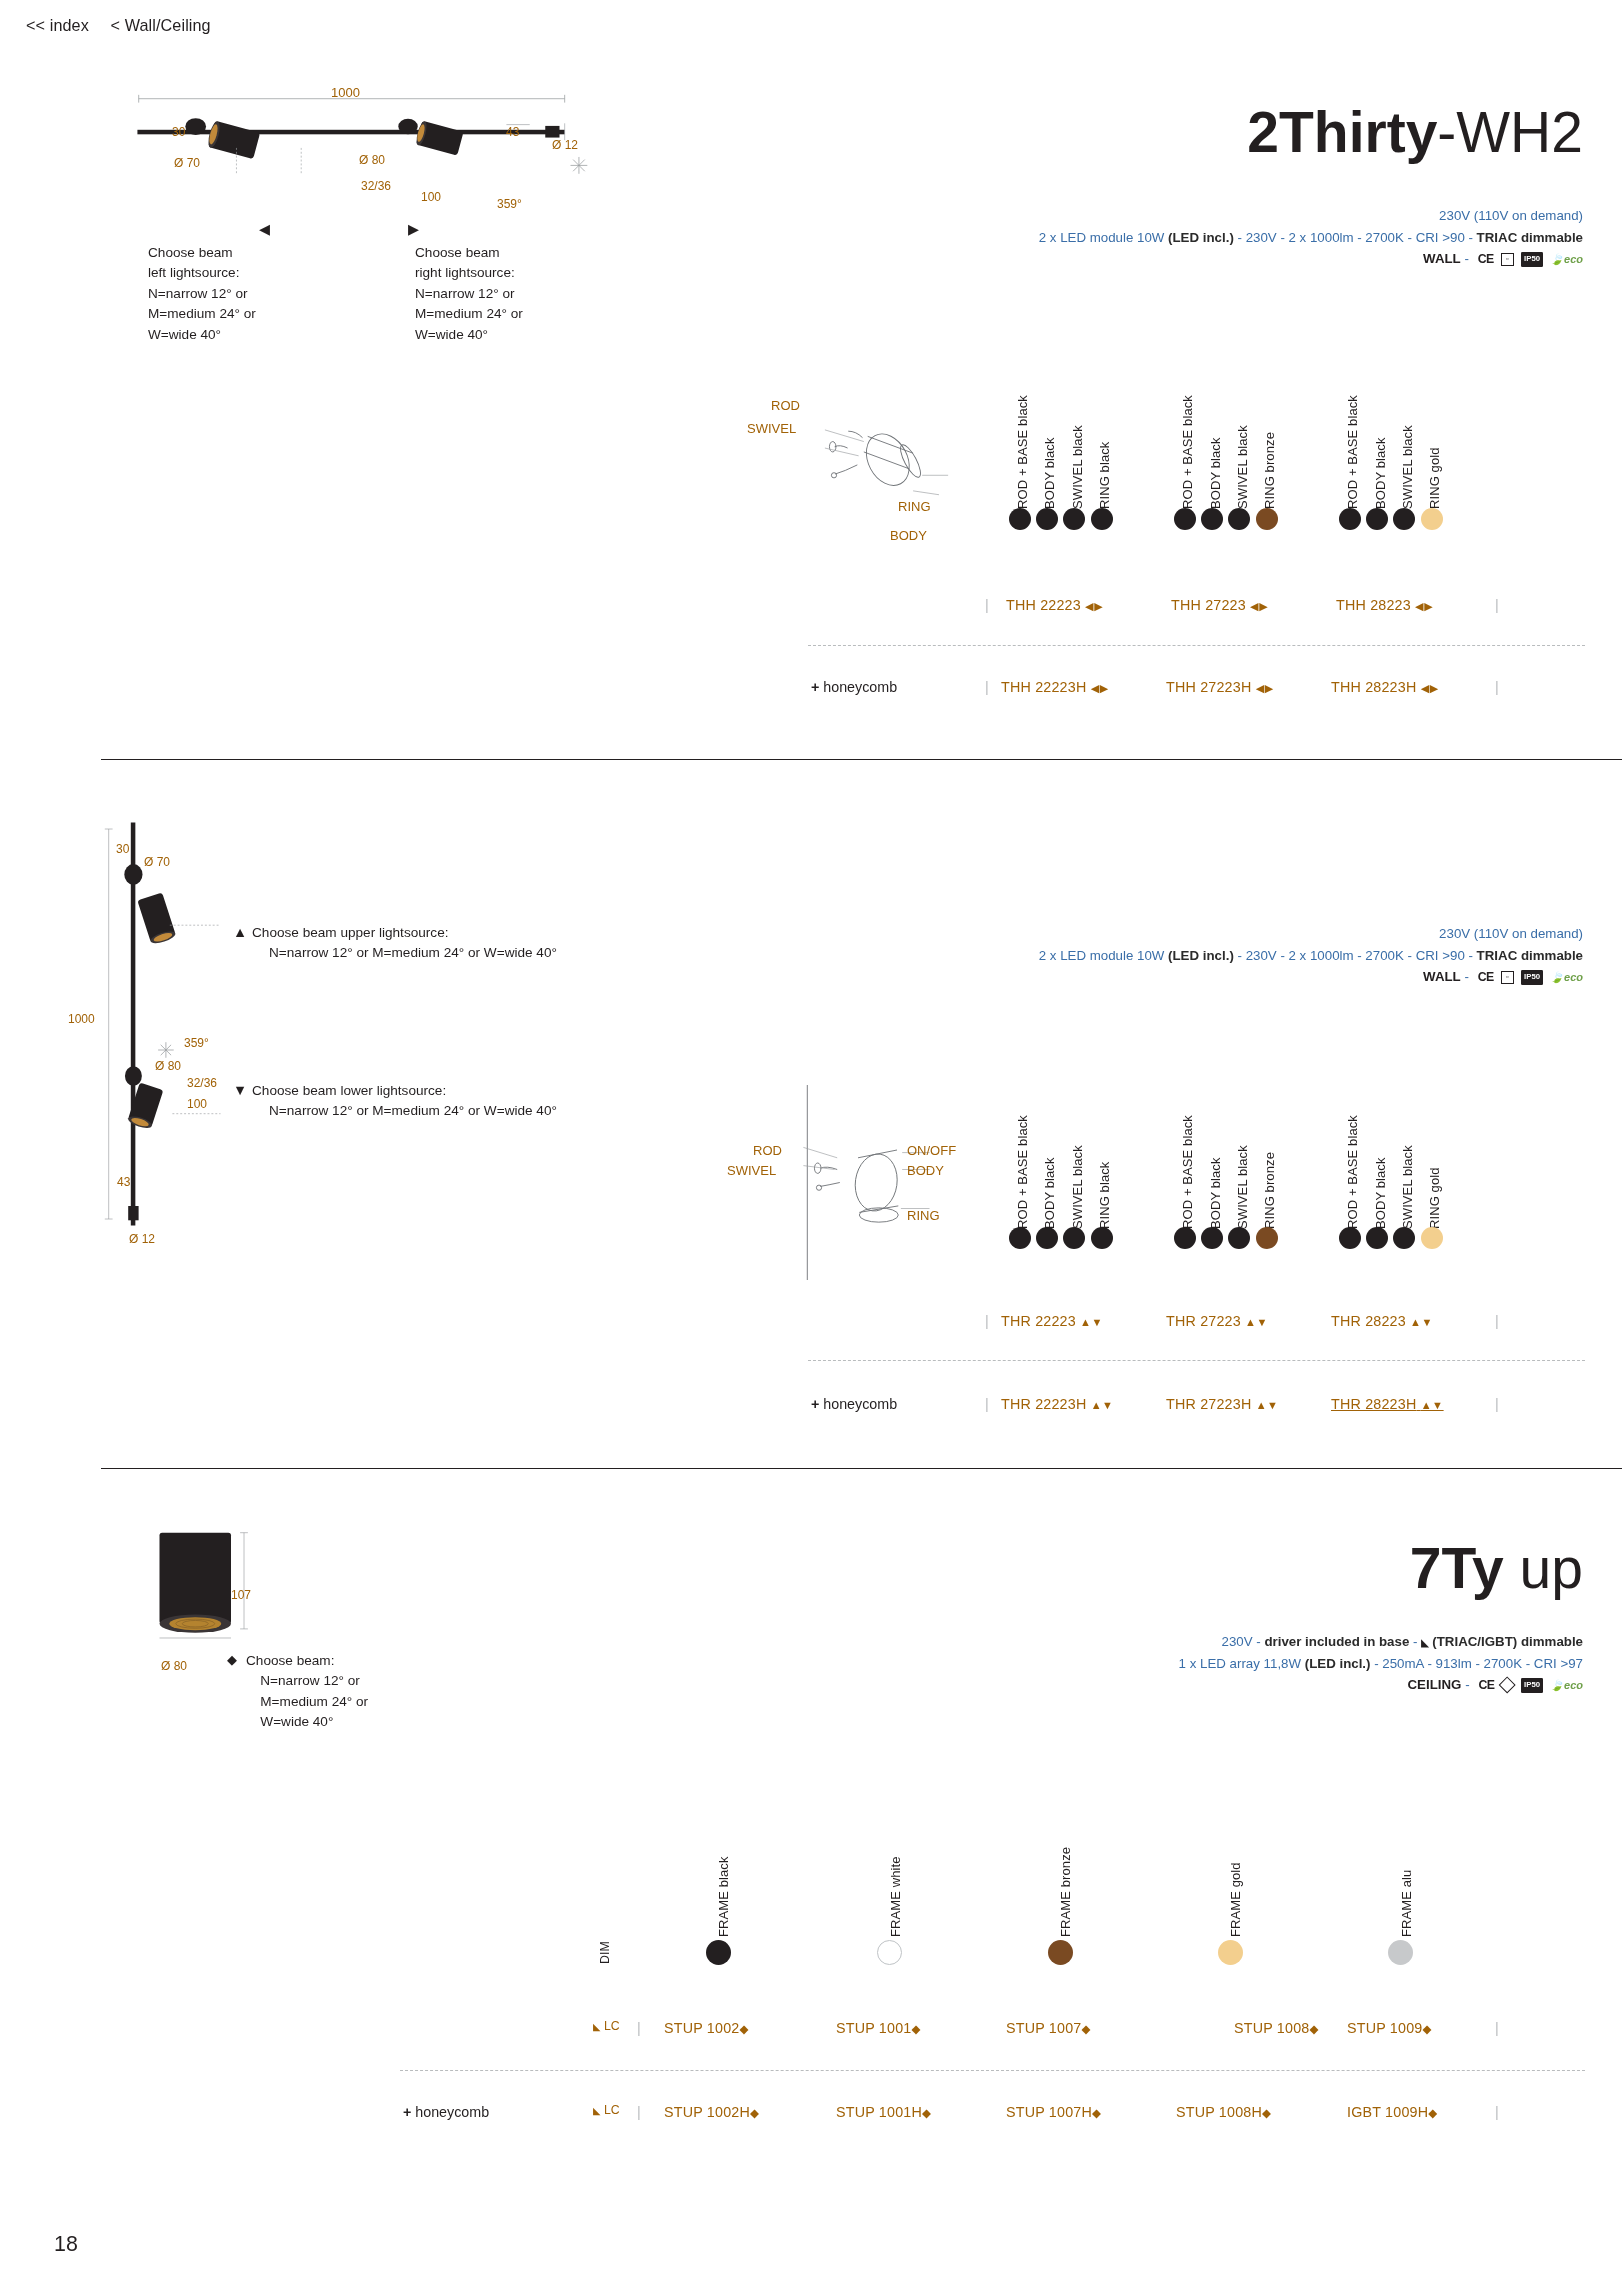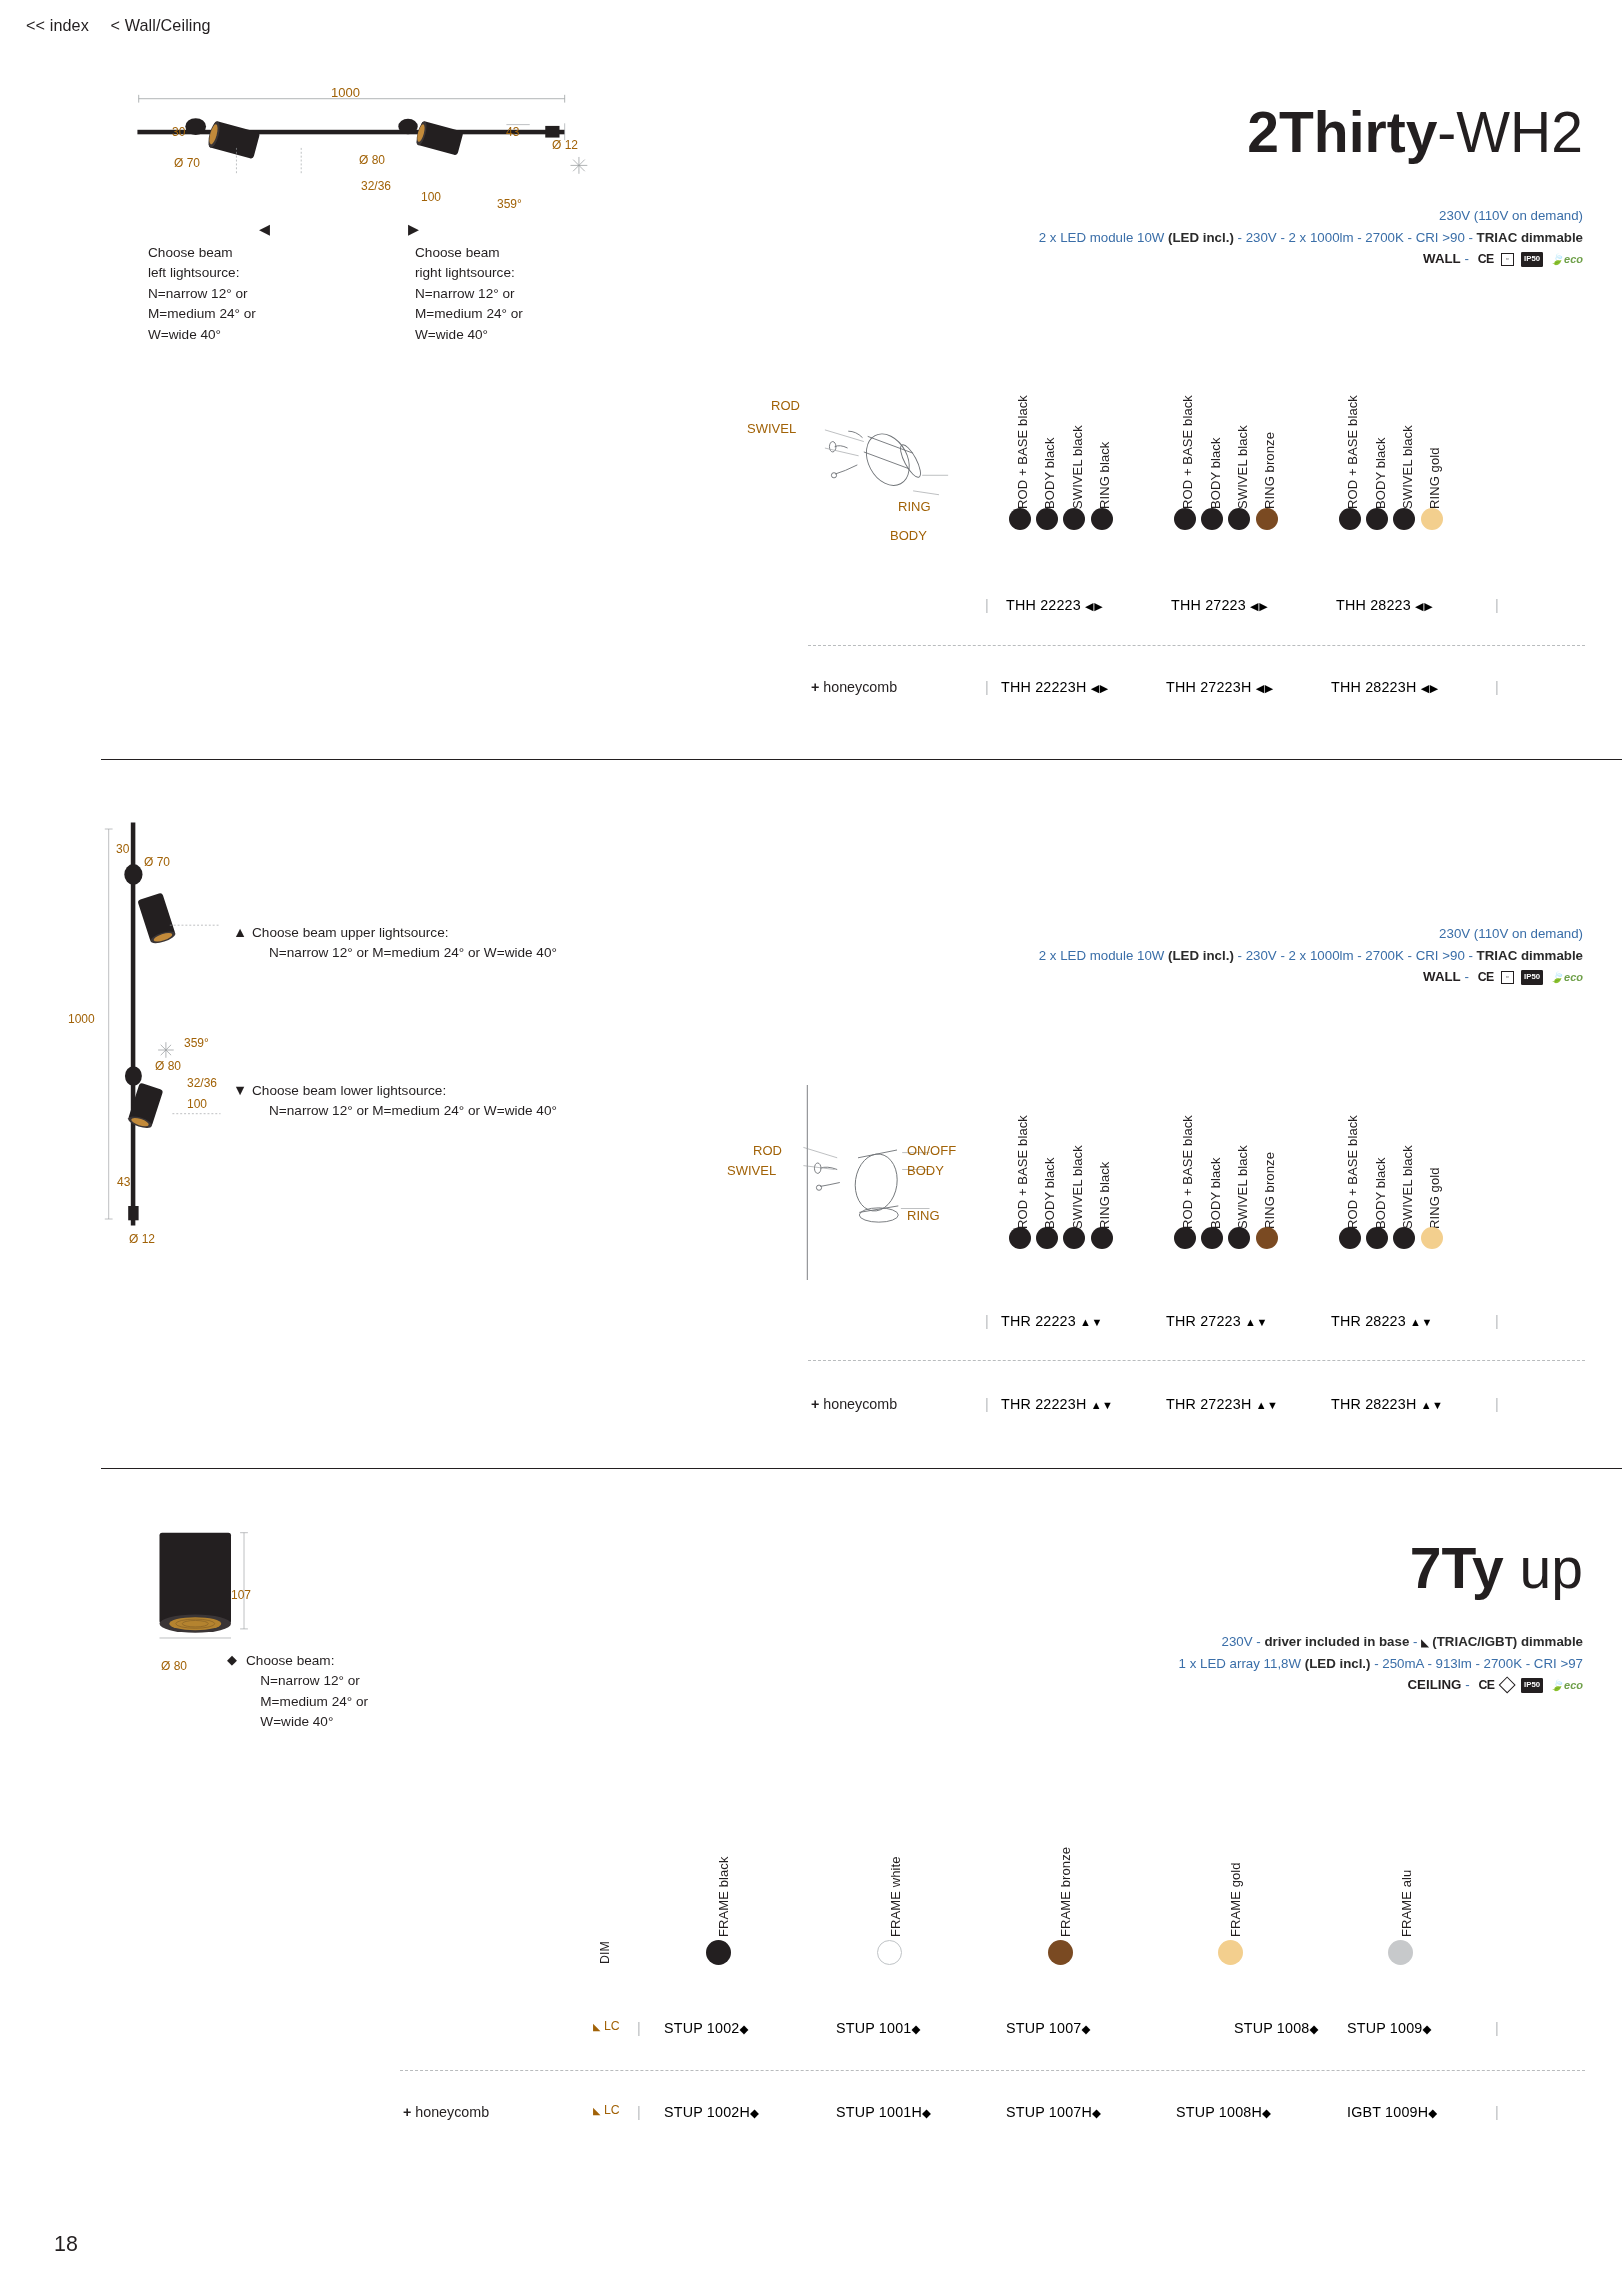--- a/index.html
+++ b/index.html
@@ -93,21 +93,21 @@
   .dot { position:absolute; border-radius:50%; }
   .dot.black { background:#231f20; }
   .dot.bronze { background:#7a4a22; }
   .dot.gold { background:#f3cf8e; }
   .dot.white { background:#ffffff; border:1px solid #bfc3c6; }
   .dot.alu { background:#c7c9cb; }
   .dashline { position:absolute; border-top:1px dashed #b9bcbe; height:0; }
   .code {
     position:absolute;
     font-size:14.3px;
-    color:#000000;
+    color:#a16207;
     white-space:nowrap;
     letter-spacing:0.2px;
     text-align:center;
   }
   .sep { position:absolute; font-size:14.3px; color:#b9bcbe; }
   .honey { position:absolute; font-size:14.3px; color:#231f20; white-space:nowrap;}
   .honey .plus { font-weight:bold; margin-right:3.9px; }
 
   .arrows { font-size:11px; letter-spacing:0.6px; }
 
@@ -468,21 +468,21 @@
   </div>
   <div class="sep" style="left:985px; top:1396px;">|</div>
   <div class="code" style="left:1001px; top:1396px;">
     <span>THR 22223H</span>
     <span class="arrows">▲▼</span>
   </div>
   <div class="code" style="left:1166px; top:1396px;">
     <span>THR 27223H</span>
     <span class="arrows">▲▼</span>
   </div>
-  <div class="code" style="left:1331px; top:1396px;">
+  <div class="code" style="left:1331px; top:1396px;text-decoration:underline;">
     <span>THR 28223H</span>
     <span class="arrows">▲▼</span>
   </div>
   <div class="sep" style="left:1495px; top:1396px;">|</div>
 
   <div class="title" style="top:1540px;">
     <span class="b">7Ty</span><span class="l"> up</span>
   </div>
 
   <div class="spec" style="top:1631px;">

